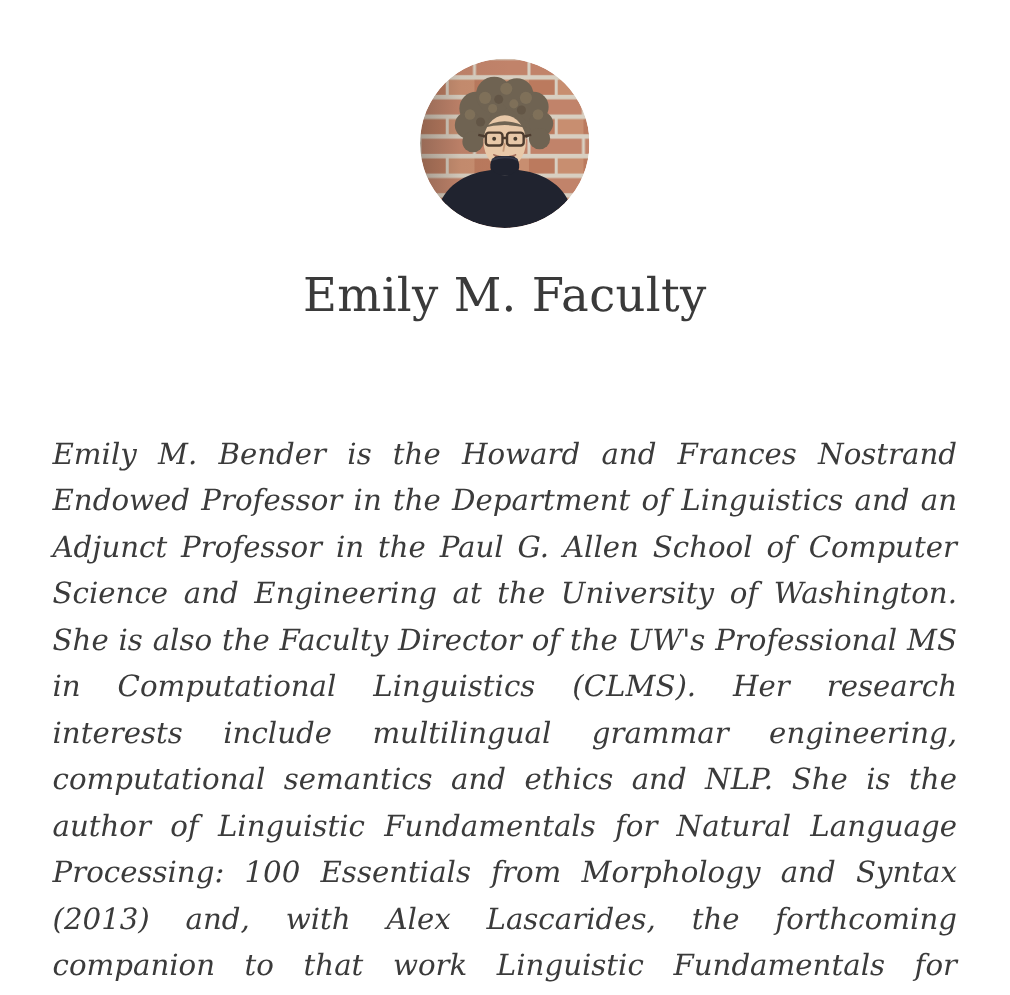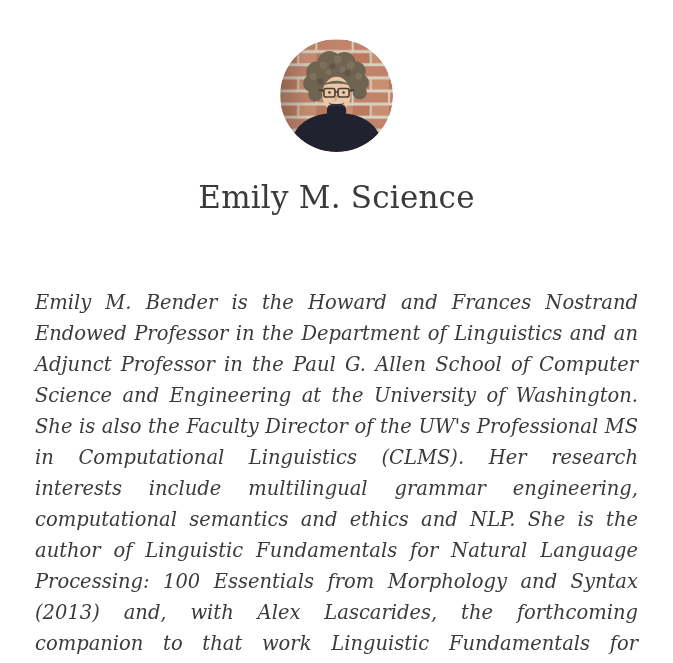--- a/index.html
+++ b/index.html
@@ -114,17 +114,17 @@
         <rect x="50.5" y="66" width="11" height="8" fill="#ddb896"></rect>
         <rect x="46.5" y="64.5" width="19" height="13" rx="5.5" fill="#20232f"></rect>
         <path d="M12,112 L12,104 C12,87 28,77 42,74.5 L48,73.5
                  C51,78.5 61,78.5 64,73.5 L70,74.5
                  C84,77 100,87 100,104 L100,112 Z" fill="#20232f"></path>
         <path d="M47.5,67 Q56,63.5 64.5,67" stroke="#343848" stroke-width="1.2" fill="none"></path>
       </g>
     </svg>
   </div>
 
-  <h1 class="title">Emily M. Science</h1>
+  <h1 class="title">Emily M. Faculty</h1>
 
   <p class="bio">Emily M. Bender is the Howard and Frances Nostrand Endowed Professor in the Department of Linguistics and an Adjunct Professor in the Paul G. Allen School of Computer Science and Engineering at the University of Washington. She is also the Faculty Director of the UW's Professional MS in Computational Linguistics (CLMS). Her research interests include multilingual grammar engineering, computational semantics and ethics and NLP. She is the author of Linguistic Fundamentals for Natural Language Processing: 100 Essentials from Morphology and Syntax (2013) and, with Alex Lascarides, the forthcoming companion to that work Linguistic Fundamentals for Natural Language Processing II: 100 Essentials from Semantics and Pragmatics.</p>
 
 </div>
 
 </body></html>

